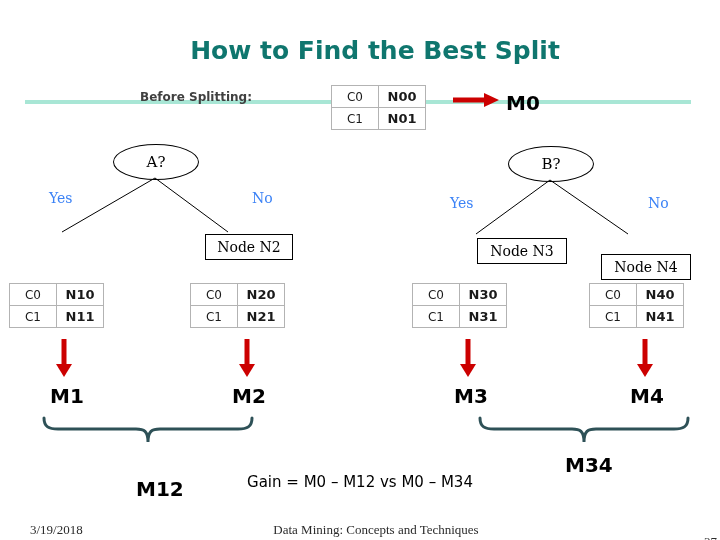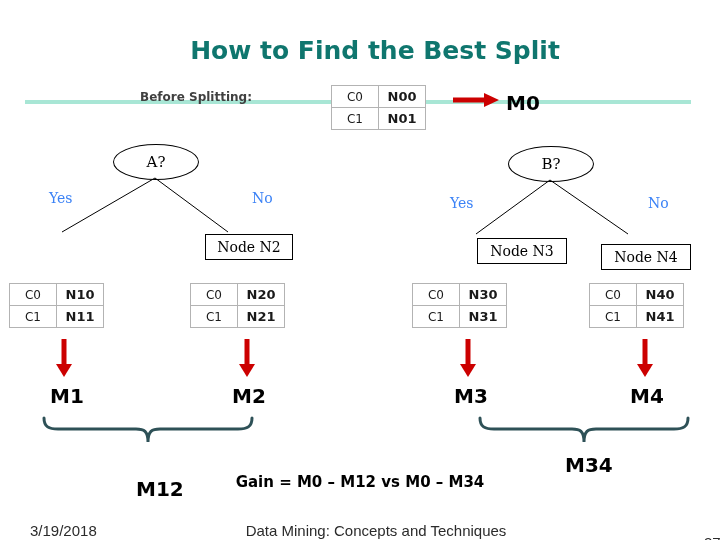--- a/index.html
+++ b/index.html
@@ -132,30 +132,30 @@
     white-space: nowrap;
   }
 
   
   #gain-formula {
     left: 0;
     top: 473px;
     width: 720px;
     text-align: center;
     font-family: "DejaVu Sans", sans-serif;
-    font-weight: bold;
+    font-weight: normal;
     font-size: 15px;
     color: #000000;
     white-space: nowrap;
   }
 
   
   .footer-text {
-    font-family: Liberation Sans, sans-serif;
-    font-size: 15px;
+    font-family: Liberation Serif, serif;
+    font-size: 13px;
     color: #2b2b2b;
     white-space: nowrap;
   }
   #footer-date { left: 30px; top: 522px; }
   #footer-center { left: 0; top: 522px; width: 720px; text-align: center; padding-left: 16px; }
   #footer-page { left: 688px; top: 534px; margin-left: 16px; }
 
   svg { display: block; }
 </style>
 </head>
@@ -219,21 +219,21 @@
       <line x1="120" y1="2" x2="198" y2="56" stroke="#000000" stroke-width="1"></line>
     </svg>
   </div>
 
   <div class="abs branch-label" style="left:450px; top:195px;">Yes</div>
   <div class="abs branch-label" style="left:648px; top:195px;">No</div>
 
   <div class="abs tree-box" style="left:445px; top:238px; width:80px;margin-left:32px;">
     <span>Node N3</span>
   </div>
-  <div class="abs tree-box" style="left:601px; top:244px; width:80px;">
+  <div class="abs tree-box" style="left:601px; top:254px; width:80px;">
     <span>Node N4</span>
   </div>
 
   <table class="count-table abs" id="table-n1" style="left:9px; top:283px;">
     <tbody>
       <tr>
         <td class="cls">C0</td>
         <td class="val">N10</td>
       </tr>
       <tr>

